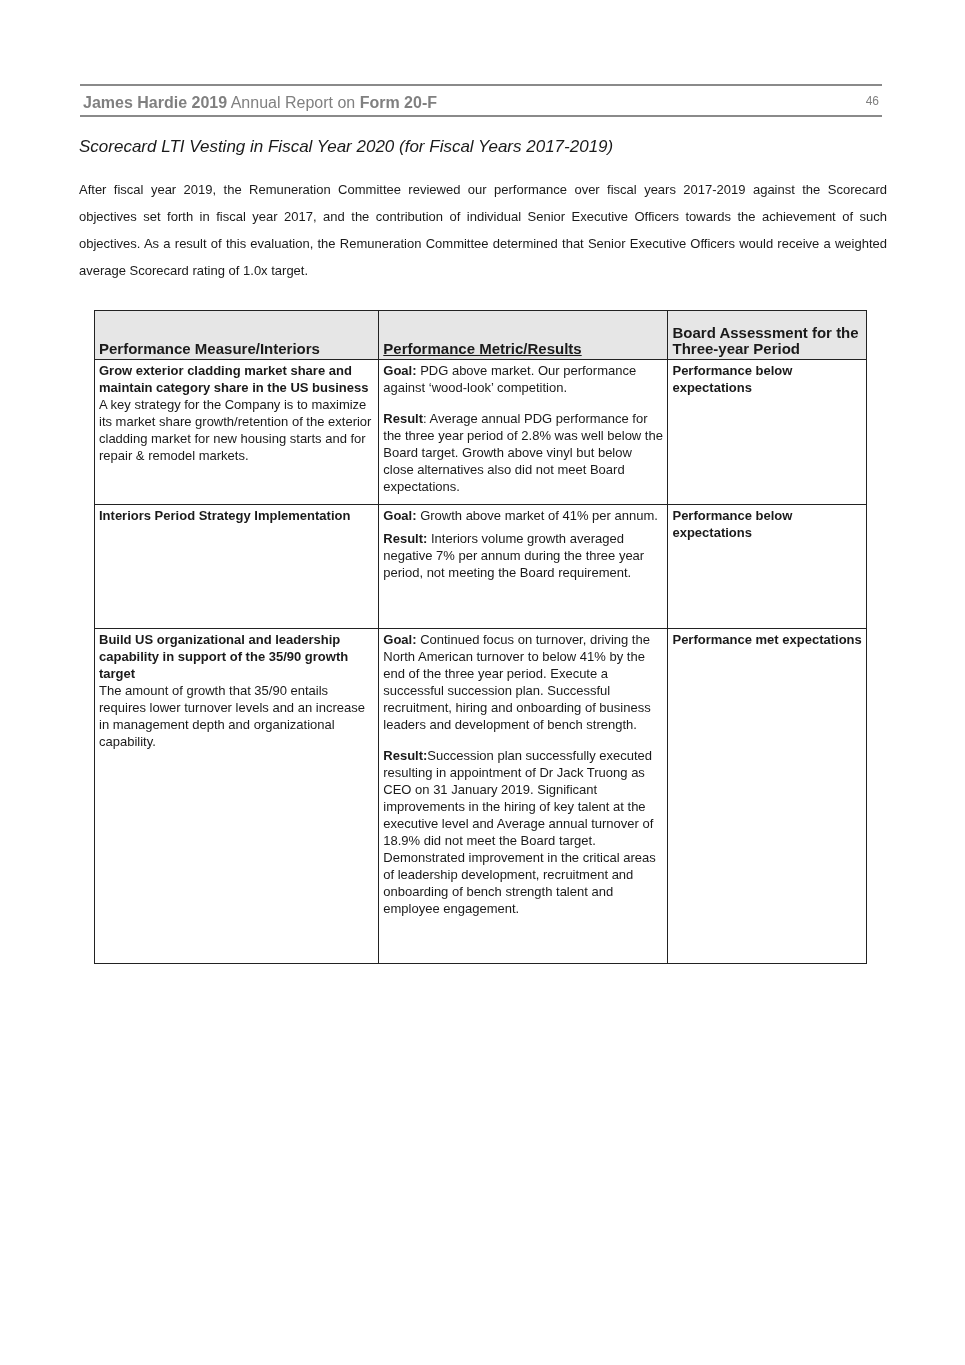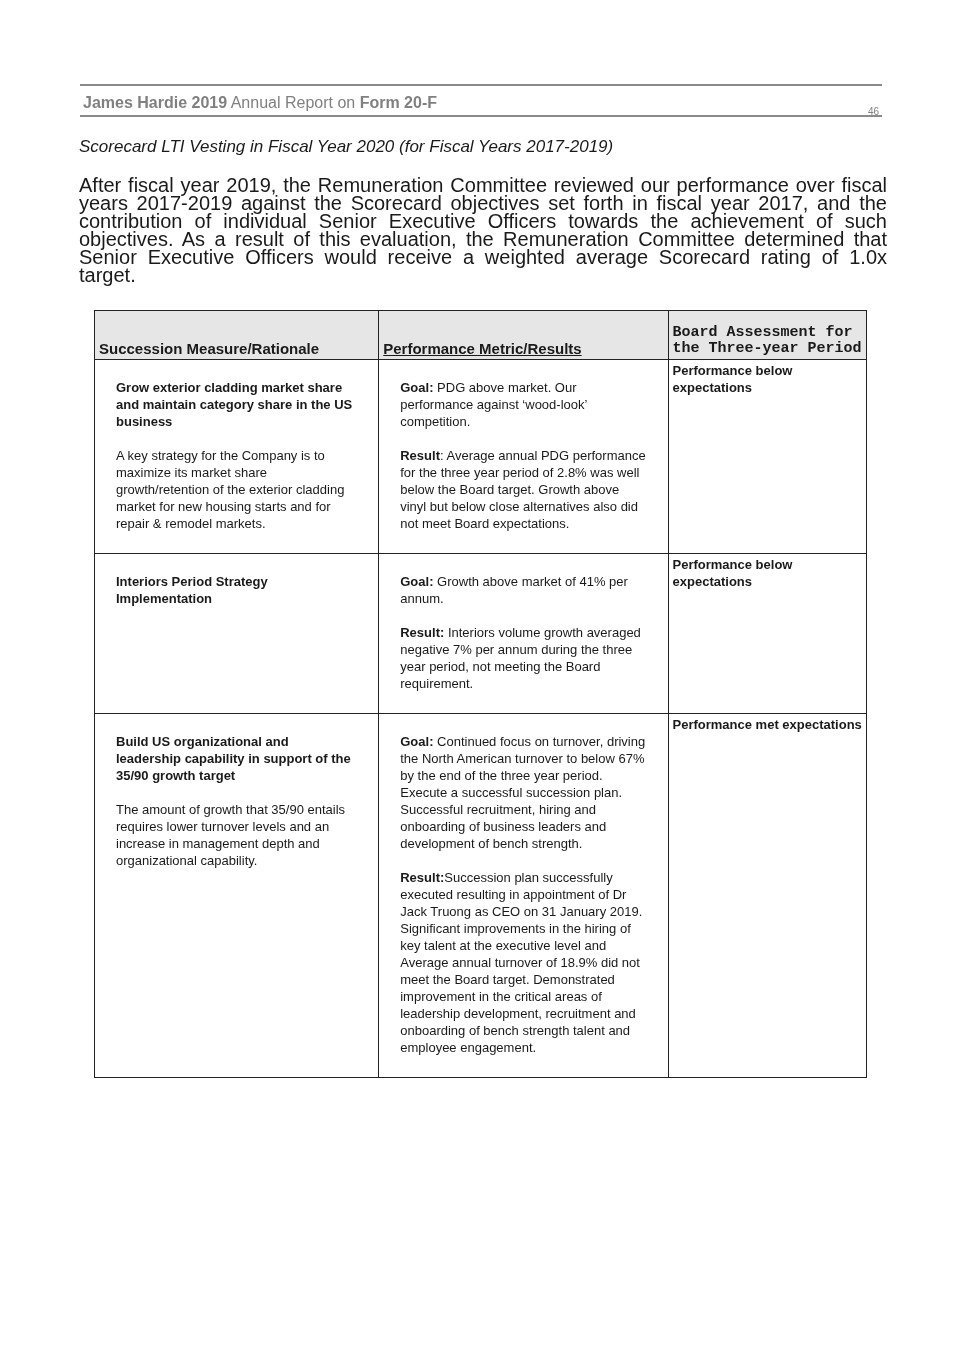--- a/index.html
+++ b/index.html
@@ -3,35 +3,35 @@
 <meta charset="utf-8">
 <style>
   html, body { margin: 0; padding: 0; background: #ffffff; }
   body { width: 965px; height: 1365px; position: relative; overflow: hidden;
          font-family: "Liberation Sans", sans-serif; color: #1a1a1a; }
   .page-header { position: absolute; left: 80px; top: 84px; width: 802px; height: 33px;
                  border-top: 2px solid #8a8a8a; border-bottom: 2px solid #8a8a8a;
                  box-sizing: border-box; }
   .page-header .left { position: absolute; left: 3px; top: 8px; font-size: 16px; color: #808080; }
   .page-header .left b { font-weight: bold; }
-  .page-header .right { position: absolute; right: 3px; top: 20px; font-size: 10px; color: #808080; }
+  .page-header .right { position: absolute; right: 3px; top: 8px; font-size: 12px; color: #808080; }
   .section-title { position: absolute; left: 79px; top: 137px; font-size: 17px; font-style: italic; color: #1a1a1a; }
-  .intro { position: absolute; left: 79px; top: 176px; width: 808px; font-size: 20px;
-           line-height: 18px; text-align: justify; color: #1a1a1a; }
+  .intro { position: absolute; left: 79px; top: 176px; width: 808px; font-size: 13px;
+           line-height: 27px; text-align: justify; color: #1a1a1a; }
   table.scorecard { position: absolute; left: 94px; top: 310px; width: 773px;
                     border-collapse: collapse; font-size: 13px; line-height: 17px; }
   table.scorecard td, table.scorecard th { border: 1.5px solid #222; vertical-align: top;
                     padding: 2px 4px 4px 4px; text-align: left; }
   table.scorecard th { background: #e6e6e6; font-size: 15px; line-height: 16px; font-weight: bold;
                        vertical-align: bottom; height: 44px; padding-bottom: 2px; }
   .col1 { width: 276px; }
   .col2 { width: 281px; text-decoration: underline; }
-  .col3 { width: 190px; font-family: Liberation Mono, monospace; }
+  .col3 { width: 190px; }
   .bold { font-weight: bold; }
-  p.cell-para { margin: 17px; }
+  p.cell-para { margin: 0; }
   p.gap { margin-top: 14px; }
   p.gap-sm { margin-top: 6px; }
   .row1 td { height: 138px; }
   .row2 td { height: 117px; }
   .row3 td { height: 328px; }
 </style>
 </head>
 <body>
 
 <div class="page-header">
@@ -42,21 +42,21 @@
   </div>
   <div class="right">46</div>
 </div>
 
 <div class="section-title">Scorecard LTI Vesting in Fiscal Year 2020 (for Fiscal Years 2017-2019)</div>
 <div class="intro">After fiscal year 2019, the Remuneration Committee reviewed our performance over fiscal years 2017-2019 against the Scorecard objectives set forth in fiscal year 2017, and the contribution of individual Senior Executive Officers towards the achievement of such objectives.  As a result of this evaluation, the Remuneration Committee determined that Senior Executive Officers would receive a weighted average Scorecard rating of 1.0x target.</div>
 
 <table class="scorecard">
   <thead>
     <tr>
-      <th class="col1">Succession Measure/Rationale</th>
+      <th class="col1">Performance Measure/Interiors</th>
       <th class="col2">Performance Metric/Results</th>
       <th class="col3">Board Assessment for the Three-year Period</th>
     </tr>
   </thead>
   <tbody>
     <tr class="row1">
       <td>
         <p class="cell-para bold">Grow exterior cladding market share and maintain category share in the US business</p>
         <p class="cell-para">A key strategy for the Company is to maximize its market share growth/retention of the exterior cladding market for new housing starts and for repair &amp; remodel markets.</p>
       </td>
@@ -75,19 +75,19 @@
         <p class="cell-para gap-sm"><span class="bold">Result:</span><span>  Interiors volume growth averaged negative 7% per annum during the three year period, not meeting the Board requirement.</span></p>
       </td>
       <td class="bold">Performance below expectations</td>
     </tr>
     <tr class="row3">
       <td>
         <p class="cell-para bold">Build US organizational and leadership capability in support of the 35/90 growth target</p>
         <p class="cell-para">The amount of growth that 35/90 entails requires lower turnover levels and an increase in management depth and organizational capability.</p>
       </td>
       <td>
-        <p class="cell-para"><span class="bold">Goal:</span><span> Continued focus on turnover, driving the North American turnover to below 67% by the end of the three year period.  Execute a successful succession plan.  Successful recruitment, hiring and onboarding of business leaders and development of bench strength.</span></p>
+        <p class="cell-para"><span class="bold">Goal:</span><span> Continued focus on turnover, driving the North American turnover to below 41% by the end of the three year period.  Execute a successful succession plan.  Successful recruitment, hiring and onboarding of business leaders and development of bench strength.</span></p>
         <p class="cell-para gap"><span class="bold">Result:</span><span>Succession plan successfully executed resulting in appointment of Dr Jack Truong as CEO on 31 January 2019. Significant improvements in the hiring of key talent at the executive level and Average annual turnover of 18.9% did not meet the Board target. Demonstrated improvement in the critical areas of  leadership development, recruitment and onboarding of bench strength talent and employee engagement.</span></p>
       </td>
       <td class="bold">Performance met expectations</td>
     </tr>
   </tbody>
 </table>
 
 </body></html>

